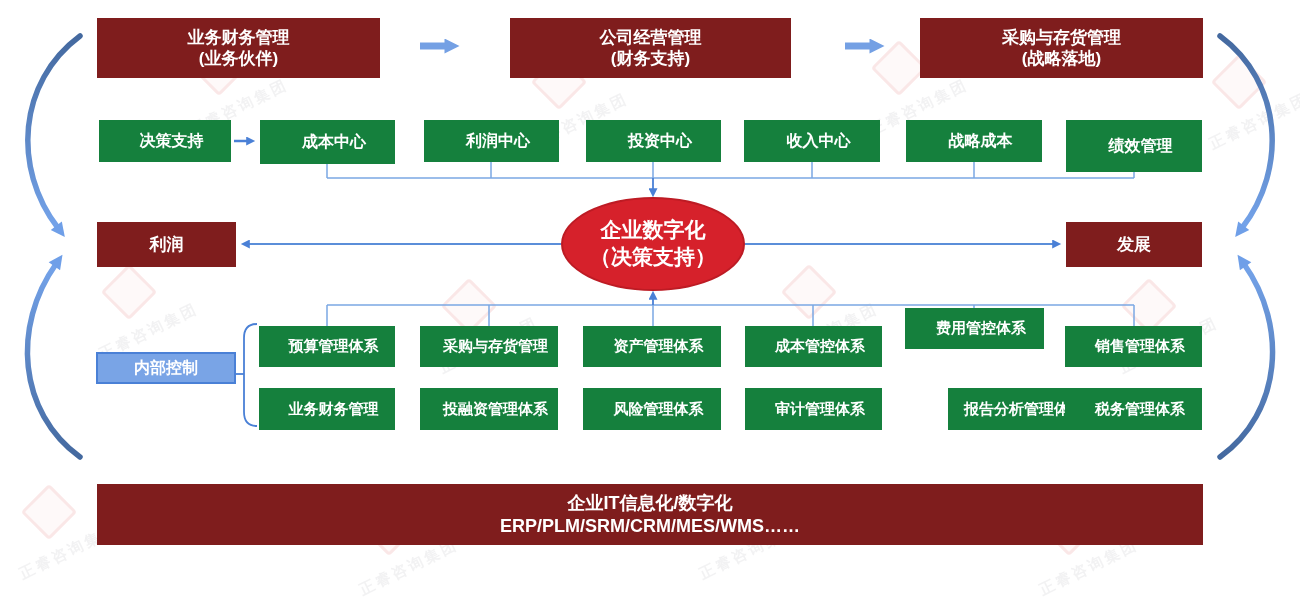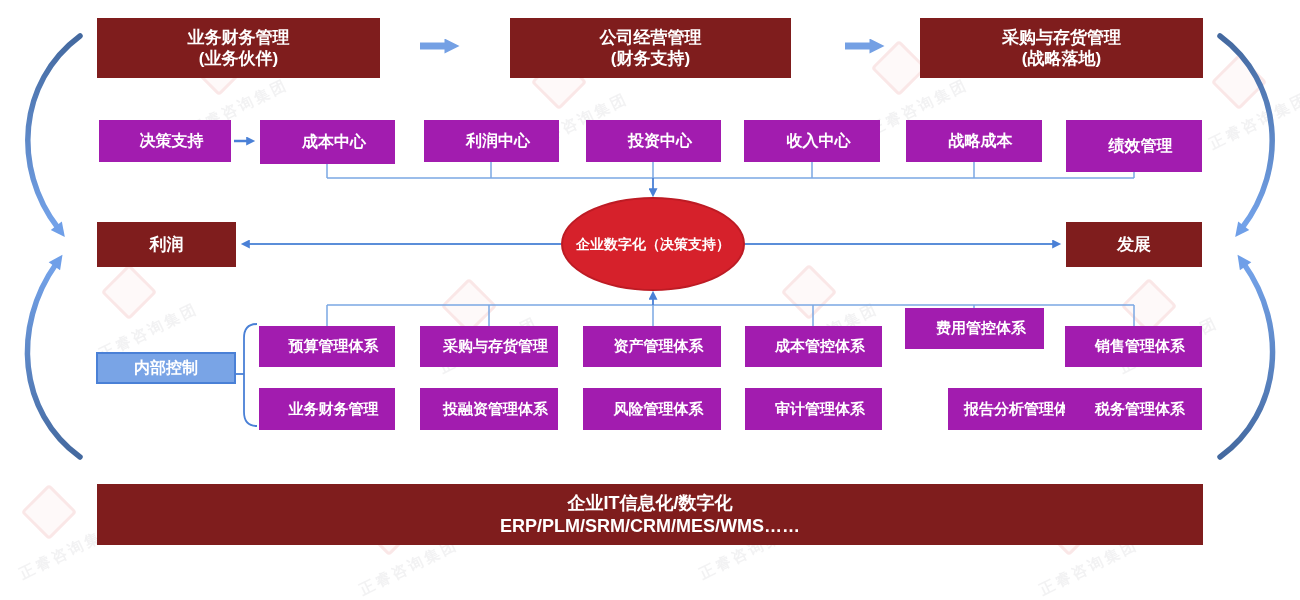--- a/index.html
+++ b/index.html
@@ -19,28 +19,29 @@
     display:block;margin-top:10px;transform:rotate(-26deg);
     font-size:15px;font-weight:bold;letter-spacing:3px;
     color:rgba(170,170,175,.28);white-space:nowrap;
   }
   
   .box{
     position:absolute;display:flex;flex-direction:column;align-items:center;justify-content:center;
     text-align:center;color:#fff;font-weight:bold;line-height:1.25;box-sizing:border-box;
   }
   .box-dark{background:#7f1d1d;}
-  .box-light{background:#a21caf;padding-left:13px;}
+  .box-light{background:#15803d;padding-left:13px;}
   .box-light-bordered{background:#79a4e6;border:2px solid #4a80d6;}
   .fs17{font-size:17px;} .fs16{font-size:16px;} .fs15{font-size:15px;} .fs18{font-size:18px;}
   .hub{
     position:absolute;left:561px;top:197px;width:184px;height:94px;border-radius:50%;
-    background:#d6212b;border:2px solid #bd1b24;display:flex;
-    align-items:center;justify-content:center;color:#fff;font-weight:bold;font-size:14px;line-height:1.3;
+    background:#d6212b;border:2px solid #bd1b24;display:flex;flex-direction:column;
+    align-items:center;justify-content:center;color:#fff;font-weight:bold;font-size:21px;line-height:1.3;
     box-sizing:border-box;
+    font-family:Liberation Serif, serif;
   }
   svg{position:absolute;left:0;top:0;}
 </style>
 </head>
 <body>
 
 <div class="stage">
 
   <div class="layer">
     <div class="wm" style="left:185px;top:48px">

